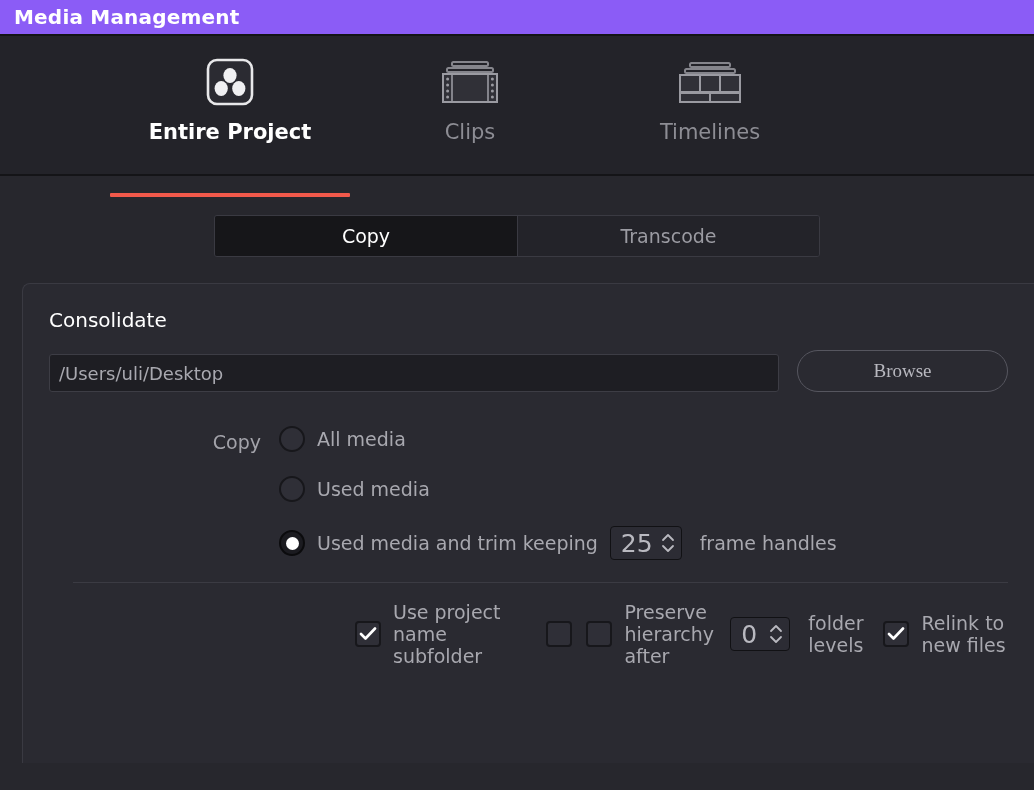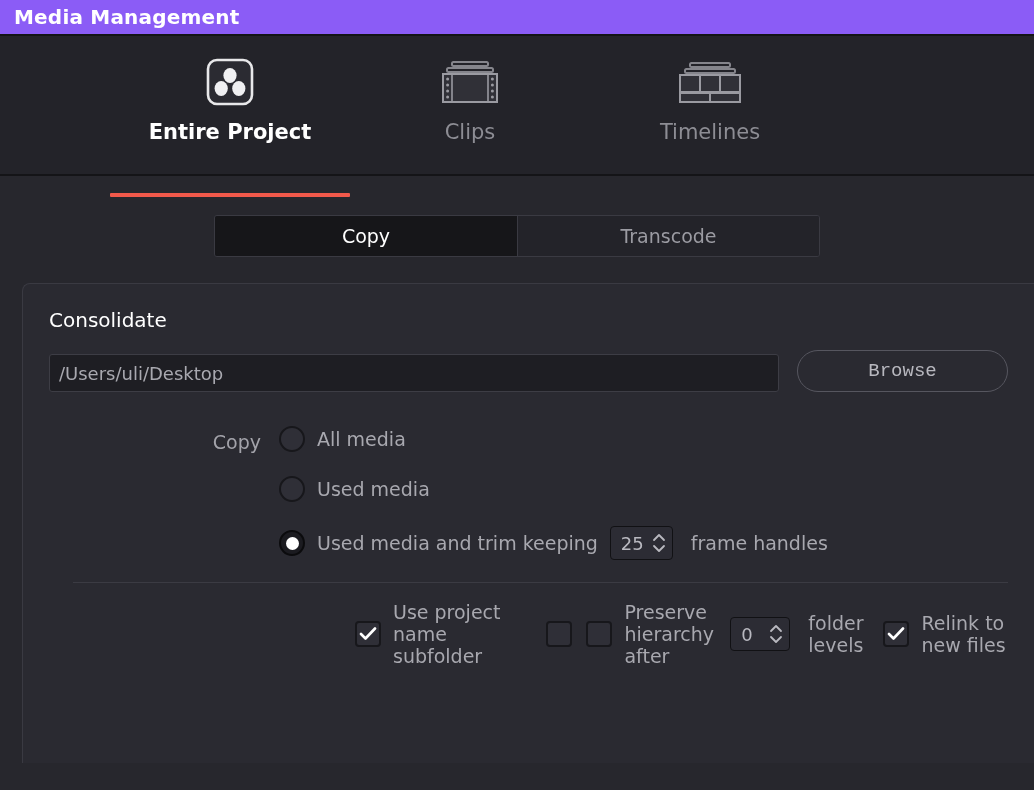--- a/index.html
+++ b/index.html
@@ -149,21 +149,21 @@
     white-space: nowrap;
   }
   .browse-btn {
     width: 220px;
     height: 42px;
     border: 1px solid #56565f;
     border-radius: 21px;
     background: transparent;
     color: #b8b8bf;
     font-size: 19px;
-    font-family: Liberation Mono, monospace;
+    font-family: Liberation Serif, serif;
     display: flex;
     align-items: center;
     justify-content: center;
     cursor: pointer;
   }
 
   
   .radio-group {
     margin-top: 34px;
     display: flex;
@@ -217,21 +217,21 @@
     align-items: center;
     background: #2c2c34;
     border: 1px solid #111114;
     border-radius: 4px;
     height: 34px;
     padding: 0 6px 0 10px;
     gap: 8px;
     cursor: text;
   }
   .spinner-value {
-    font-size: 18px;
+    font-size: 25px;
     color: #b9b9c0;
     min-width: 20px;
   }
   .spinner-arrows {
     display: flex;
     flex-direction: column;
     gap: 2px;
     cursor: pointer;
   }
   .spinner-arrows svg { display: block; }

